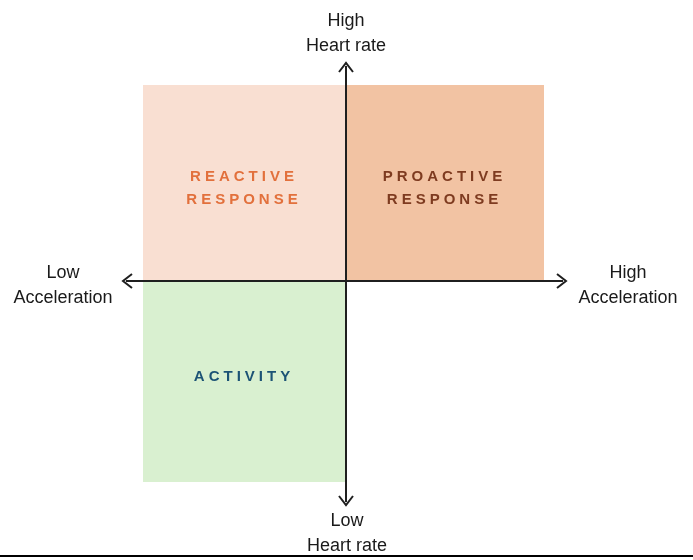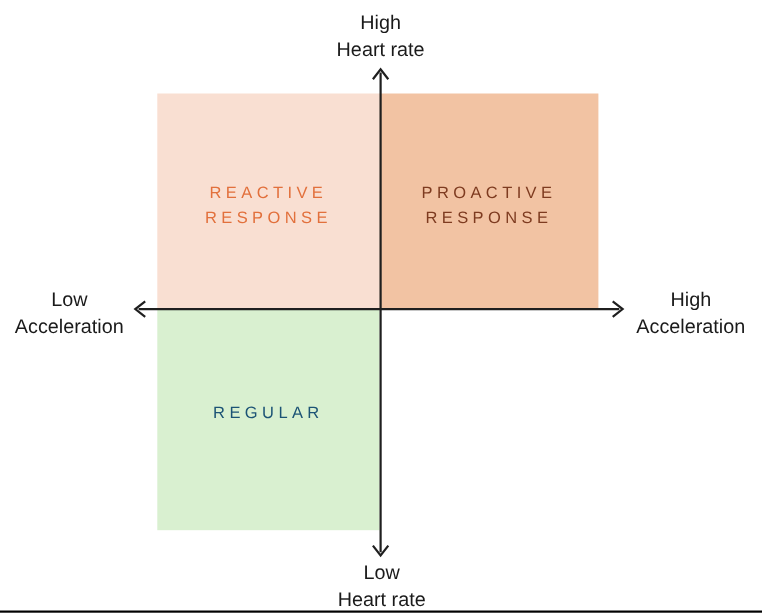--- a/index.html
+++ b/index.html
@@ -16,21 +16,21 @@
     position: absolute; left: 143px; top: 85px;
     width: 401px; height: 397px;
     display: grid;
     grid-template-columns: 202px 199px;
     grid-template-rows: 196px 201px;
   }
   .quadrant {
     display: flex; align-items: center; justify-content: center;
   }
   .q-label {
-    font-weight: normal;
+    font-weight: bold;
     font-size: 15px;
     letter-spacing: 4px;
     line-height: 23px;
     text-align: center;
     white-space: pre-line;
   }
   .row-top .q-label { transform: translateY(4px); }
   .row-bottom .q-label { transform: translateY(-6px); }
 
   
@@ -63,21 +63,21 @@
   <div class="grid">
     <div class="quadrant row-top" style="background-color: rgb(249, 223, 210);">
       <div class="q-label" style="color: rgb(226, 112, 60);">REACTIVE
 RESPONSE</div>
     </div>
     <div class="quadrant row-top" style="background-color: rgb(242, 195, 163); justify-content: center;">
       <div class="q-label" style="color: rgb(126, 59, 32);">PROACTIVE
 RESPONSE</div>
     </div>
     <div class="quadrant row-bottom" style="background-color: rgb(217, 240, 208);">
-      <div class="q-label" style="color: rgb(28, 83, 117);">REGULAR</div>
+      <div class="q-label" style="color: rgb(28, 83, 117);">ACTIVITY</div>
     </div>
   </div>
 
   <svg class="arrows" width="693" height="560" aria-hidden="true">
     <g stroke="#1f1f1f" stroke-width="2" fill="none">
       <line x1="346" y1="66" x2="346" y2="502"></line>
       <polyline points="339,72 346,63 353,72"></polyline>
       <polyline points="339,496 346,505 353,496"></polyline>
       <line x1="126" y1="281" x2="563" y2="281"></line>
       <polyline points="132,274 123,281 132,288"></polyline>

